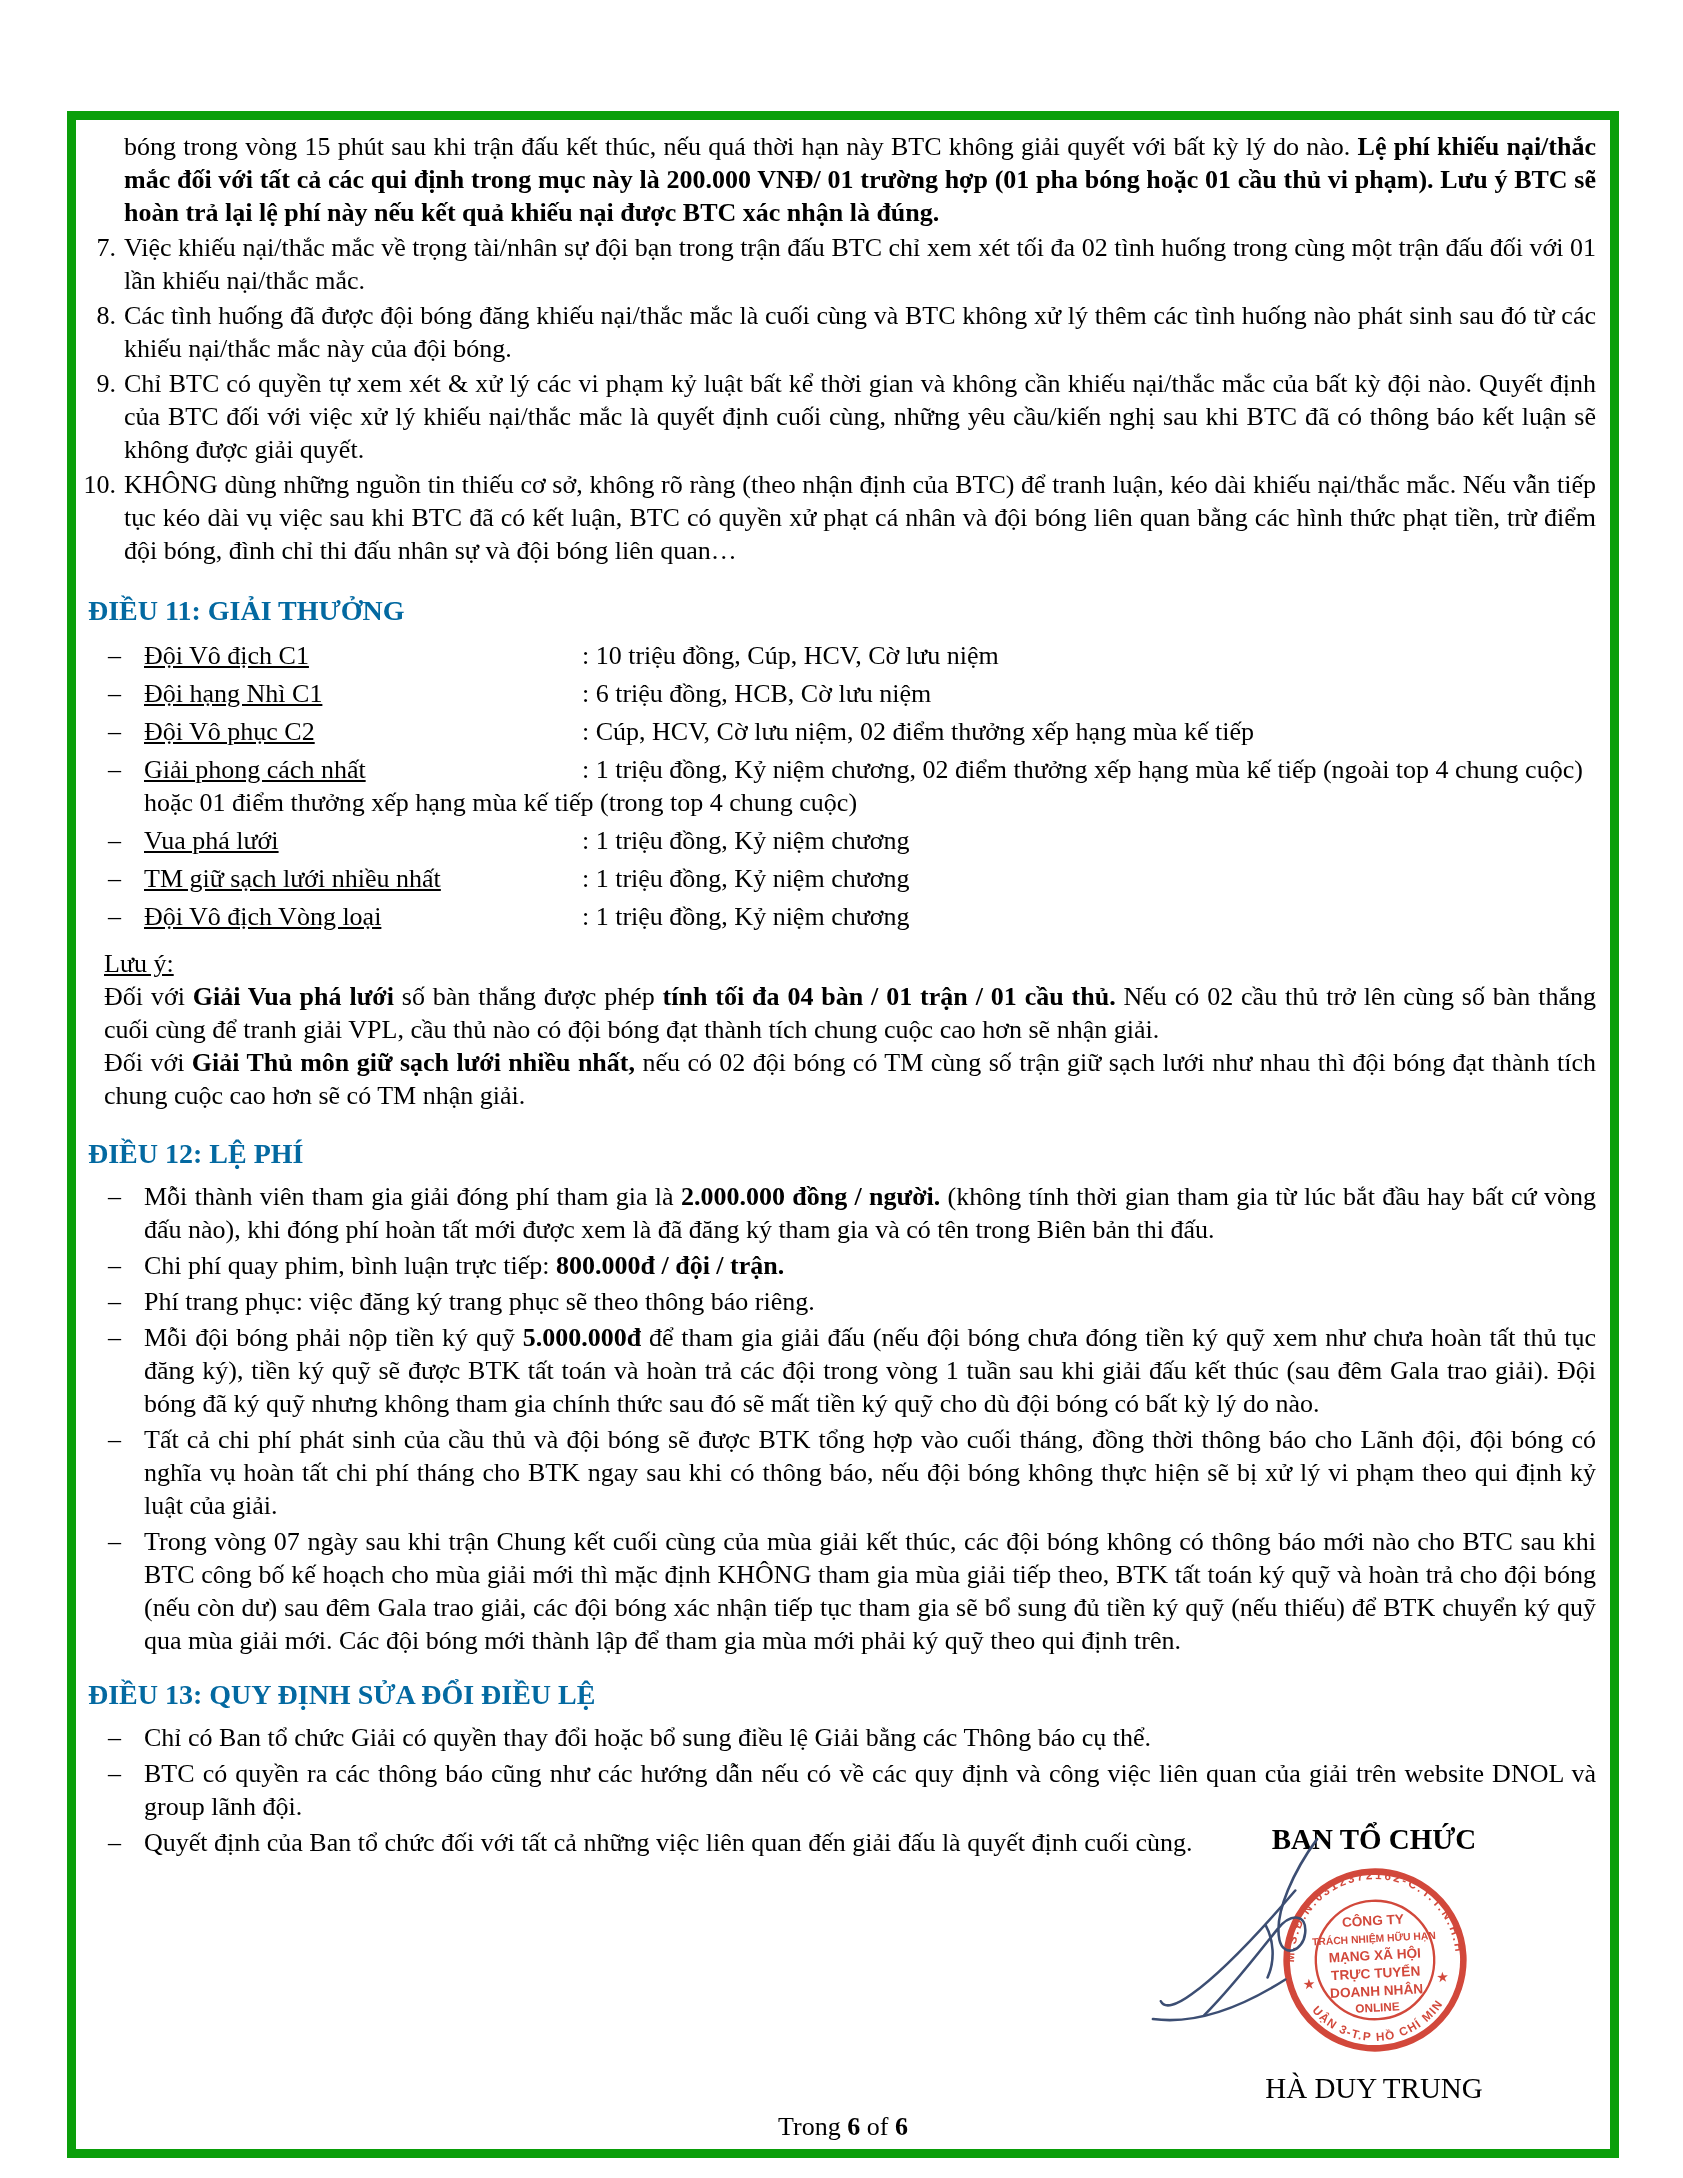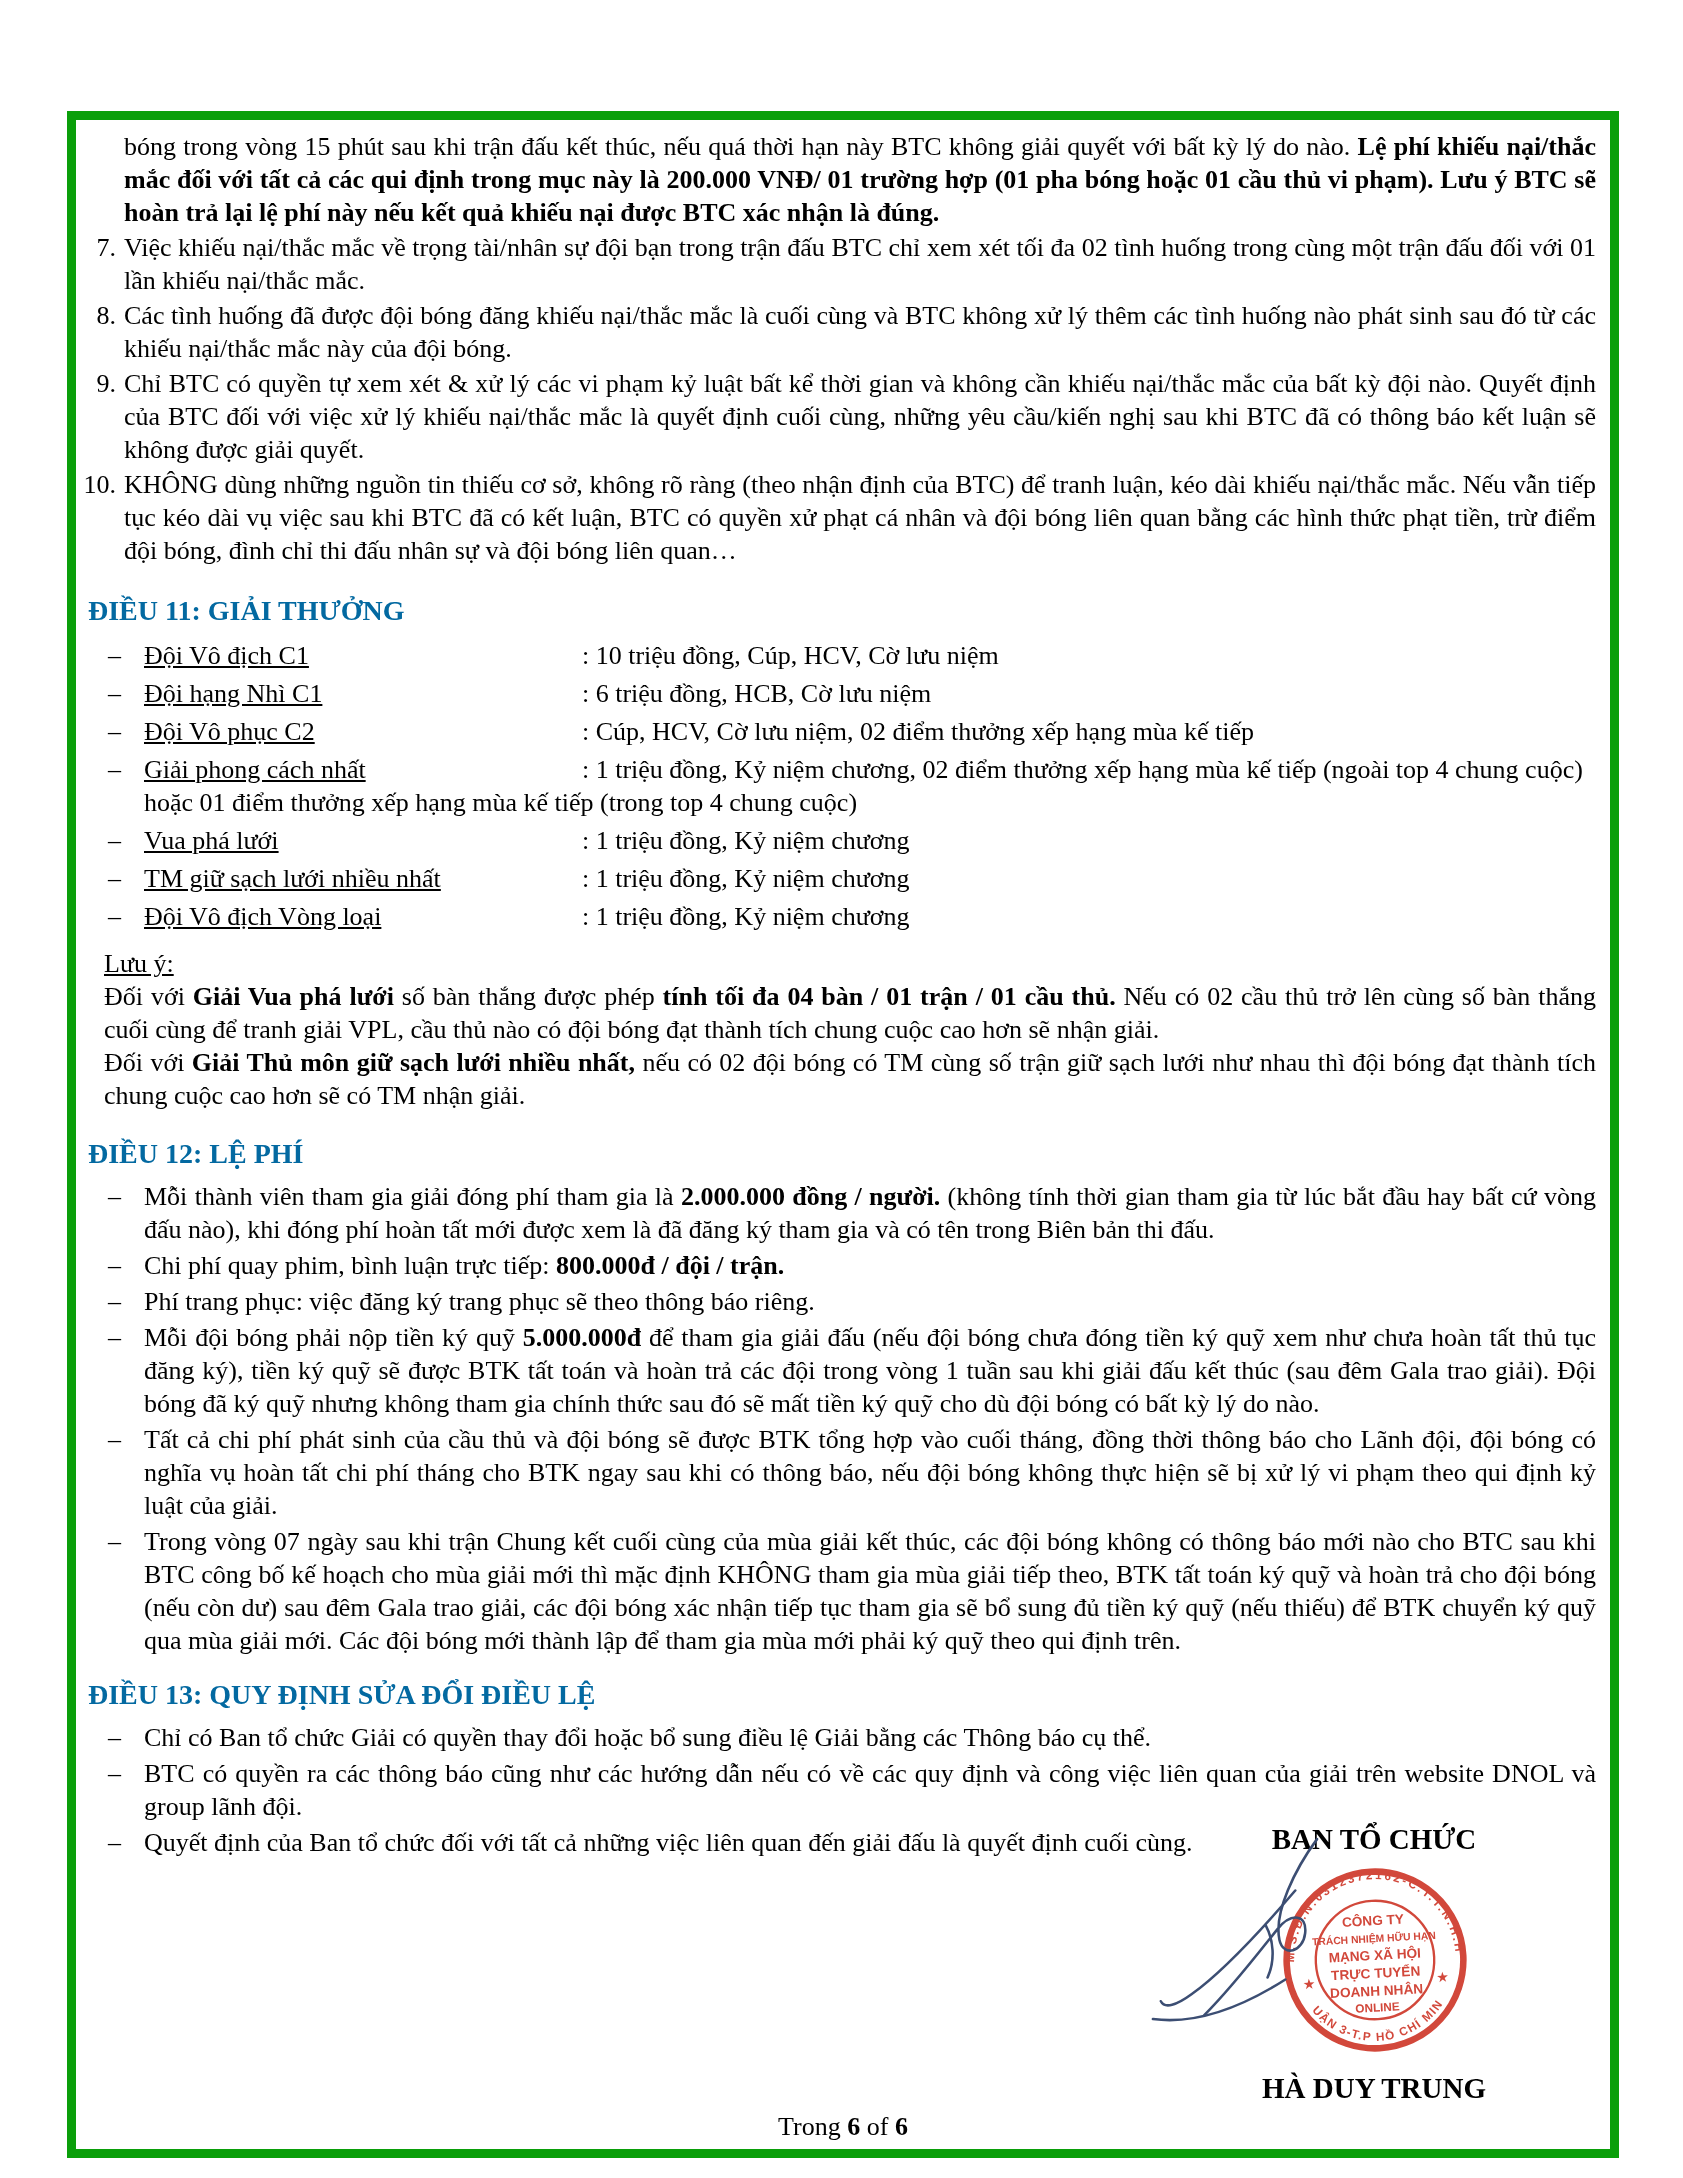--- a/index.html
+++ b/index.html
@@ -26,21 +26,21 @@
   .prize:first-child{margin-top:0;}
   .dash{position:absolute;left:-36px;top:0;}
   .prize-label{display:inline-block;width:438px;vertical-align:top;text-decoration:underline;}
   .note-block{margin:14px 0 0 28px;}
   .note-label{text-decoration:underline;}
   .note-para{margin:0;text-align:justify;}
   .bullets{margin-top:8px;}
   .bullet{position:relative;margin:3px 0 0 68px;text-align:justify;}
   .sig{position:absolute;left:1085px;top:1703px;width:426px;text-align:center;}
   .committee{font-weight:bold;font-size:29px;}
-  .signer{position:absolute;top:249px;left:0;width:100%;font-weight:bold;font-size:29px;}
+  .signer{position:absolute;top:249px;left:0;width:100%;font-weight:normal;font-size:29px;}
   .stamp-svg{position:absolute;left:120px;top:43px;width:188px;height:188px;transform:rotate(-3deg);opacity:.93;}
   .signature-svg{position:absolute;left:-14px;top:8px;width:257px;height:208px;}
   .footer{position:absolute;left:0;top:1990px;width:100%;text-align:center;font-size:26px;}
   b{font-weight:bold;}
 </style>
 </head>
 <body>
 
 <div class="border-box">
   <div class="content">

